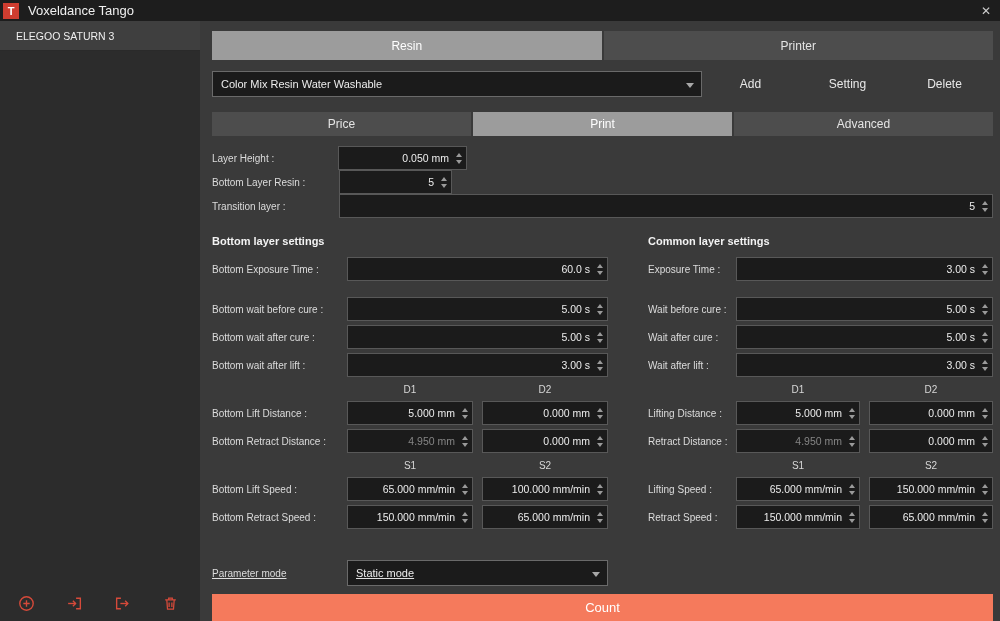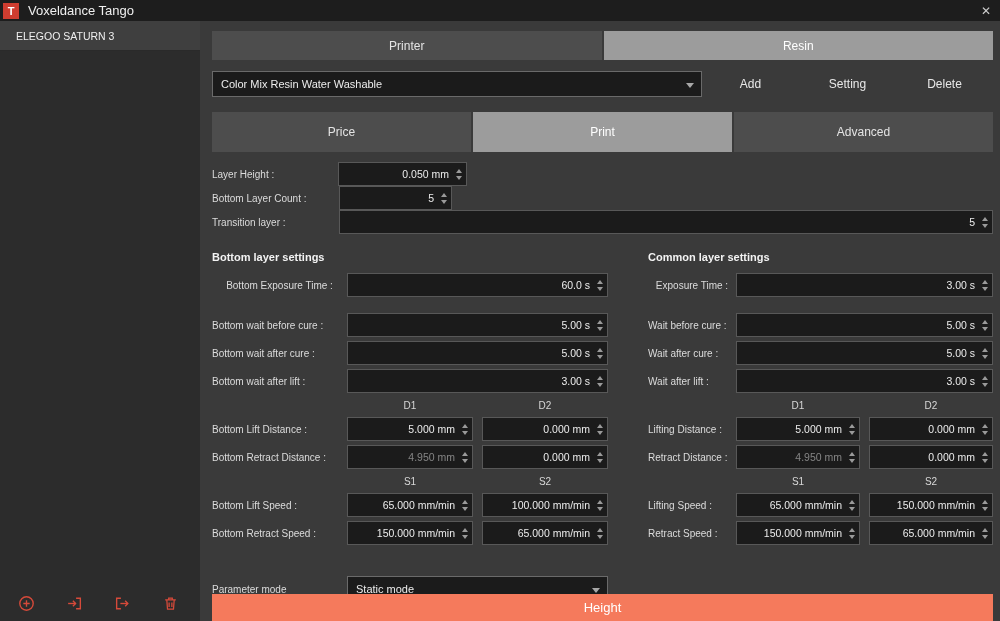--- a/index.html
+++ b/index.html
@@ -22,21 +22,21 @@
   .sb-tools{position:absolute;bottom:9px;left:18px;display:flex;gap:31px;}
   .sb-tools .tool{width:17px;height:17px;}
   .sb-tools svg{width:17px;height:17px;display:block;}
 
   
   .main{flex:1;position:relative;padding:10px 7px 0 12px;background:#3a3a3a;min-width:0;}
   .tabrow{display:flex;gap:2px;}
   .tab{flex:1;height:29px;display:flex;align-items:center;justify-content:center;background:#4d4d4d;color:#e4e4e4;font-size:12px;}
   .tab.selected{background:#9c9c9c;color:#ffffff;}
   .subtabs{margin-top:15px;}
-  .subtabs .tab{height:40px;}
+  .subtabs .tab{height:24px;}
 
   
   .resinrow{display:flex;align-items:center;margin-top:11px;height:26px;}
   .dropdown{position:relative;height:26px;background:#1b1b1b;border:1px solid #6a6a6a;display:flex;align-items:center;padding:0 20px 0 8px;font-size:11px;color:#ececec;}
   .dd-resin{width:490px;flex-shrink:0;}
   .caret{position:absolute;right:7px;top:11px;width:0;height:0;border-left:4px solid transparent;border-right:4px solid transparent;border-top:5px solid #a8a8a8;}
   .resin-actions{flex:1;display:flex;}
   .act{flex:1;text-align:center;font-size:12px;color:#e8e8e8;}
 
   
@@ -58,21 +58,21 @@
   .spin.dim{color:#858585;}
 
   
   .columns{display:grid;grid-template-columns:396px 1fr;column-gap:40px;}
   .sec-title{margin:17px 0 10px;font-size:11px;font-weight:bold;color:#f3f3f3;}
   .frow{display:flex;align-items:center;height:24px;margin-bottom:4px;}
   .frow .lbl{font-size:10px;color:#dcdcdc;white-space:nowrap;flex-shrink:0;}
   .col-l .lbl{width:135px;}
   .col-r .lbl{width:88px;}
   .ctrl{flex:1;display:flex;gap:9px;min-width:0;}
-  .mb-lg{margin-bottom:16px;text-align:center;}
+  .mb-lg{margin-bottom:16px;}
   .hdrrow{display:flex;align-items:center;height:17px;margin:3px 0 3px;}
   .hdrrow .lbl{flex-shrink:0;}
   .hdrrow .cols{flex:1;display:flex;gap:9px;}
   .hdrrow .cols span{flex:1;text-align:center;font-size:10px;color:#d8d8d8;}
 
   
   .paramrow{margin-top:27px;width:396px;display:flex;align-items:center;height:26px;text-decoration:underline;}
   .paramrow .lbl{width:135px;font-size:10px;color:#dcdcdc;flex-shrink:0;}
   .dd-param{flex:1;}
 
@@ -122,22 +122,22 @@
             <path d="M3 4.5h10M6.3 4.5V3h3.4v1.5M4.5 4.5l.7 8.8h5.6l.7-8.8"></path>
             <path d="M6.7 7v4.2M9.3 7v4.2"></path>
           </svg>
         </div>
       </div>
     </div>
 
     <div class="main">
 
       <div class="tabrow">
+        <div class="tab selected">Resin</div>
         <div class="tab">Printer</div>
-        <div class="tab selected">Resin</div>
       </div>
 
       <div class="resinrow">
         <div class="dropdown dd-resin">
           <span>Color Mix Resin Water Washable</span>
           <i class="caret"></i>
         </div>
         <div class="resin-actions">
           <div class="act">Add</div>
           <div class="act">Setting</div>
@@ -156,21 +156,21 @@
           <div class="tlbl">Layer Height :</div>
           <div class="spin">
             <span>0.050 mm</span>
             <span class="sp">
                 <i class="arr-u"></i>
                 <i class="arr-d"></i>
               </span>
           </div>
         </div>
         <div class="tgroup tg2">
-          <div class="tlbl">Bottom Layer Count :</div>
+          <div class="tlbl">Bottom Layer Resin :</div>
           <div class="spin">
             <span>5</span>
             <span class="sp">
                 <i class="arr-u"></i>
                 <i class="arr-d"></i>
               </span>
           </div>
         </div>
         <div class="tgroup tg3">
           <div class="tlbl">Transition layer :</div>
@@ -484,17 +484,17 @@
       </div>
 
       <div class="paramrow">
         <div class="lbl">Parameter mode</div>
         <div class="dropdown dd-param">
           <span>Static mode</span>
           <i class="caret"></i>
         </div>
       </div>
 
-      <div class="applybtn">Height</div>
+      <div class="applybtn">Count</div>
 
     </div>
   </div>
 </div>
 
 </body></html>

